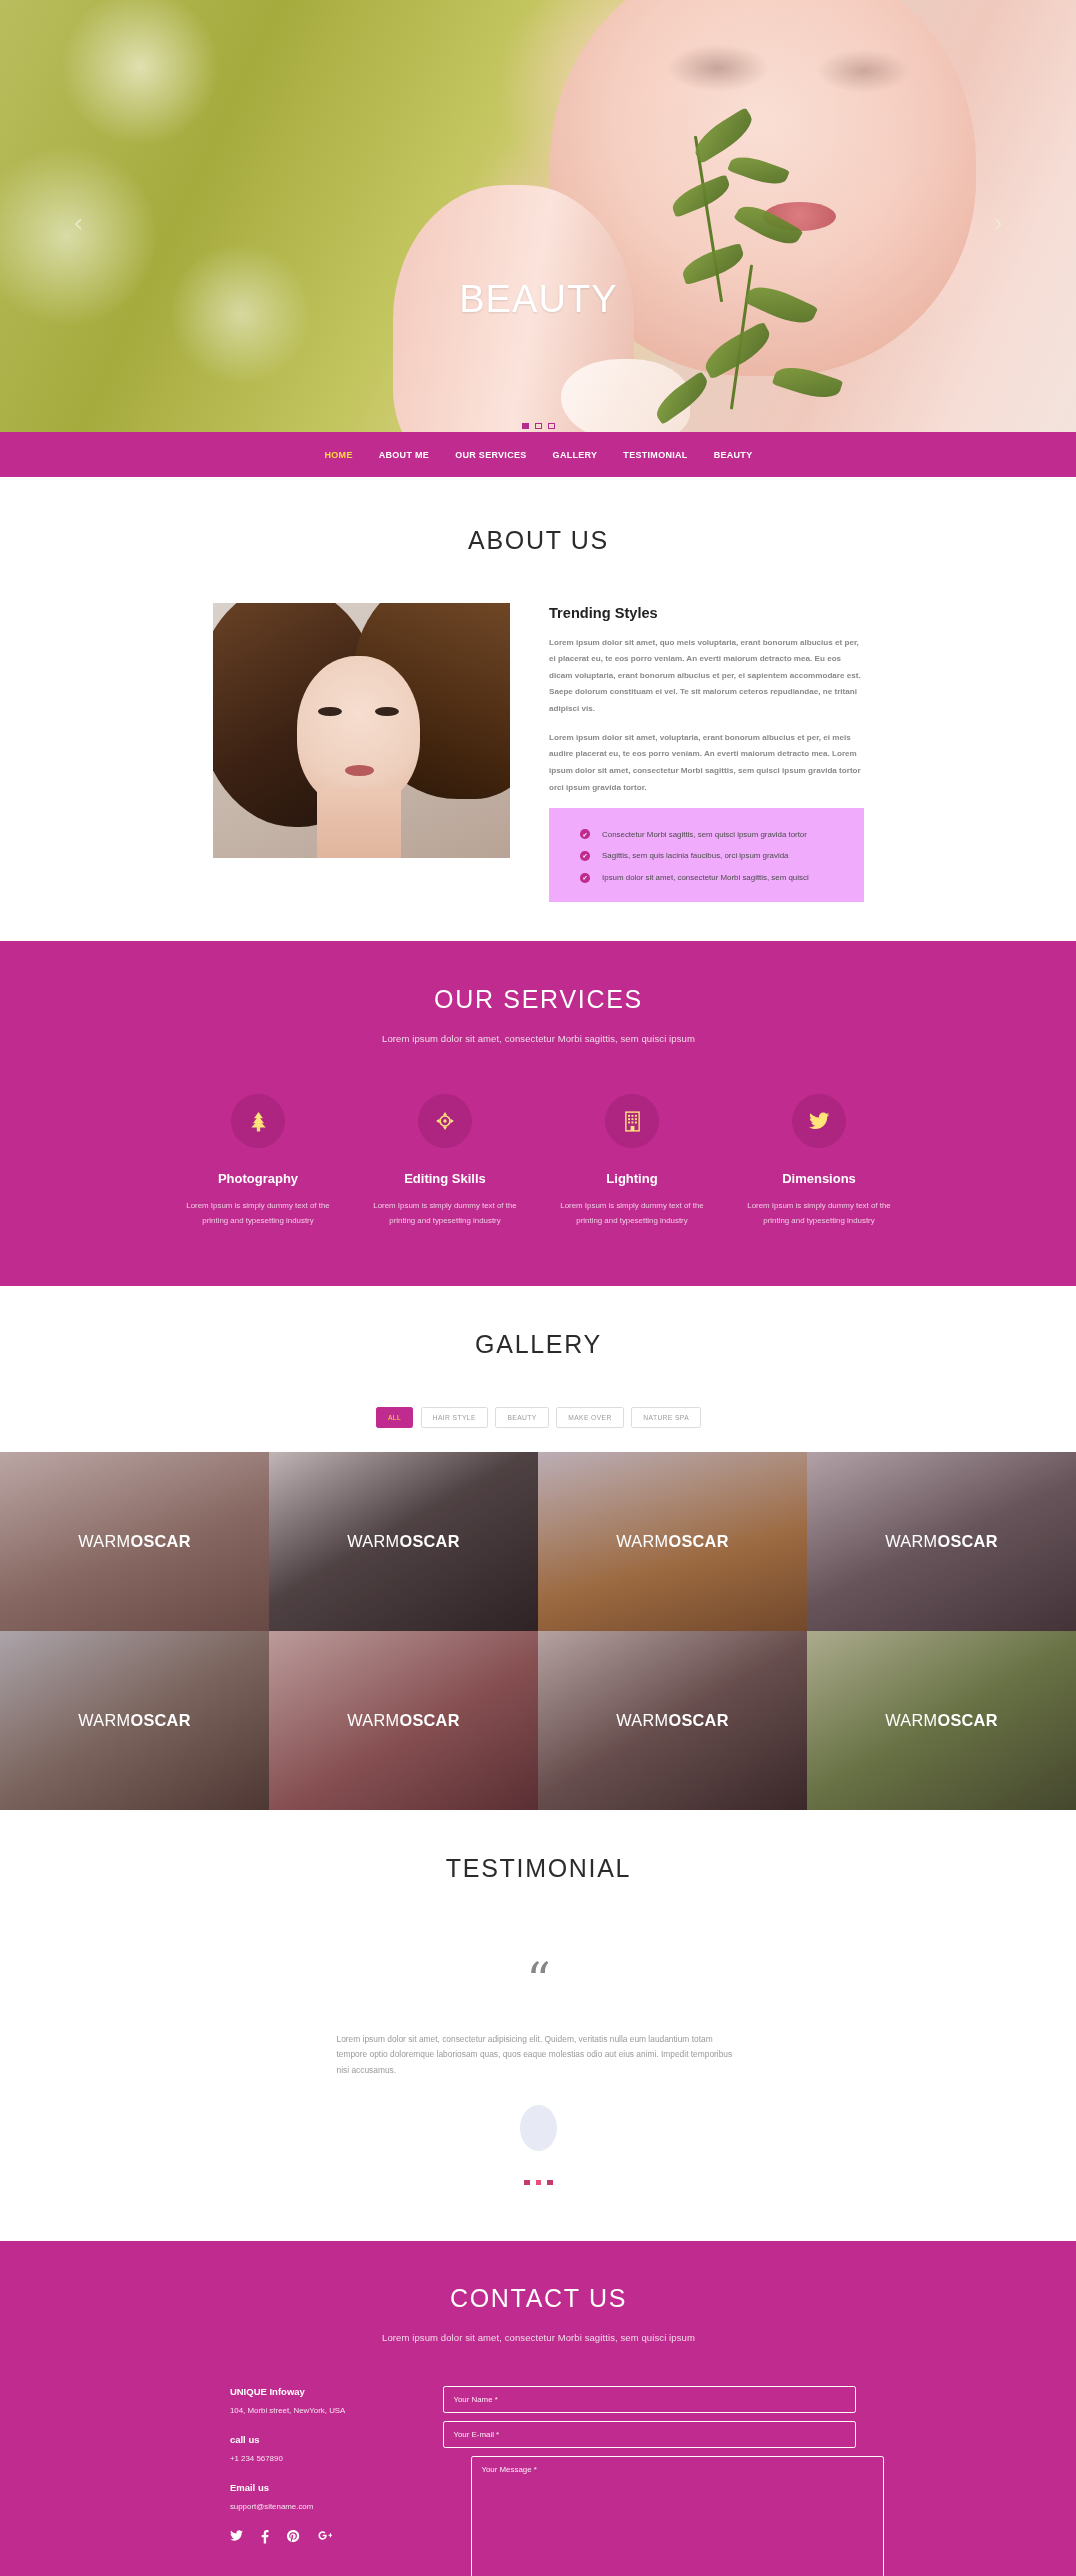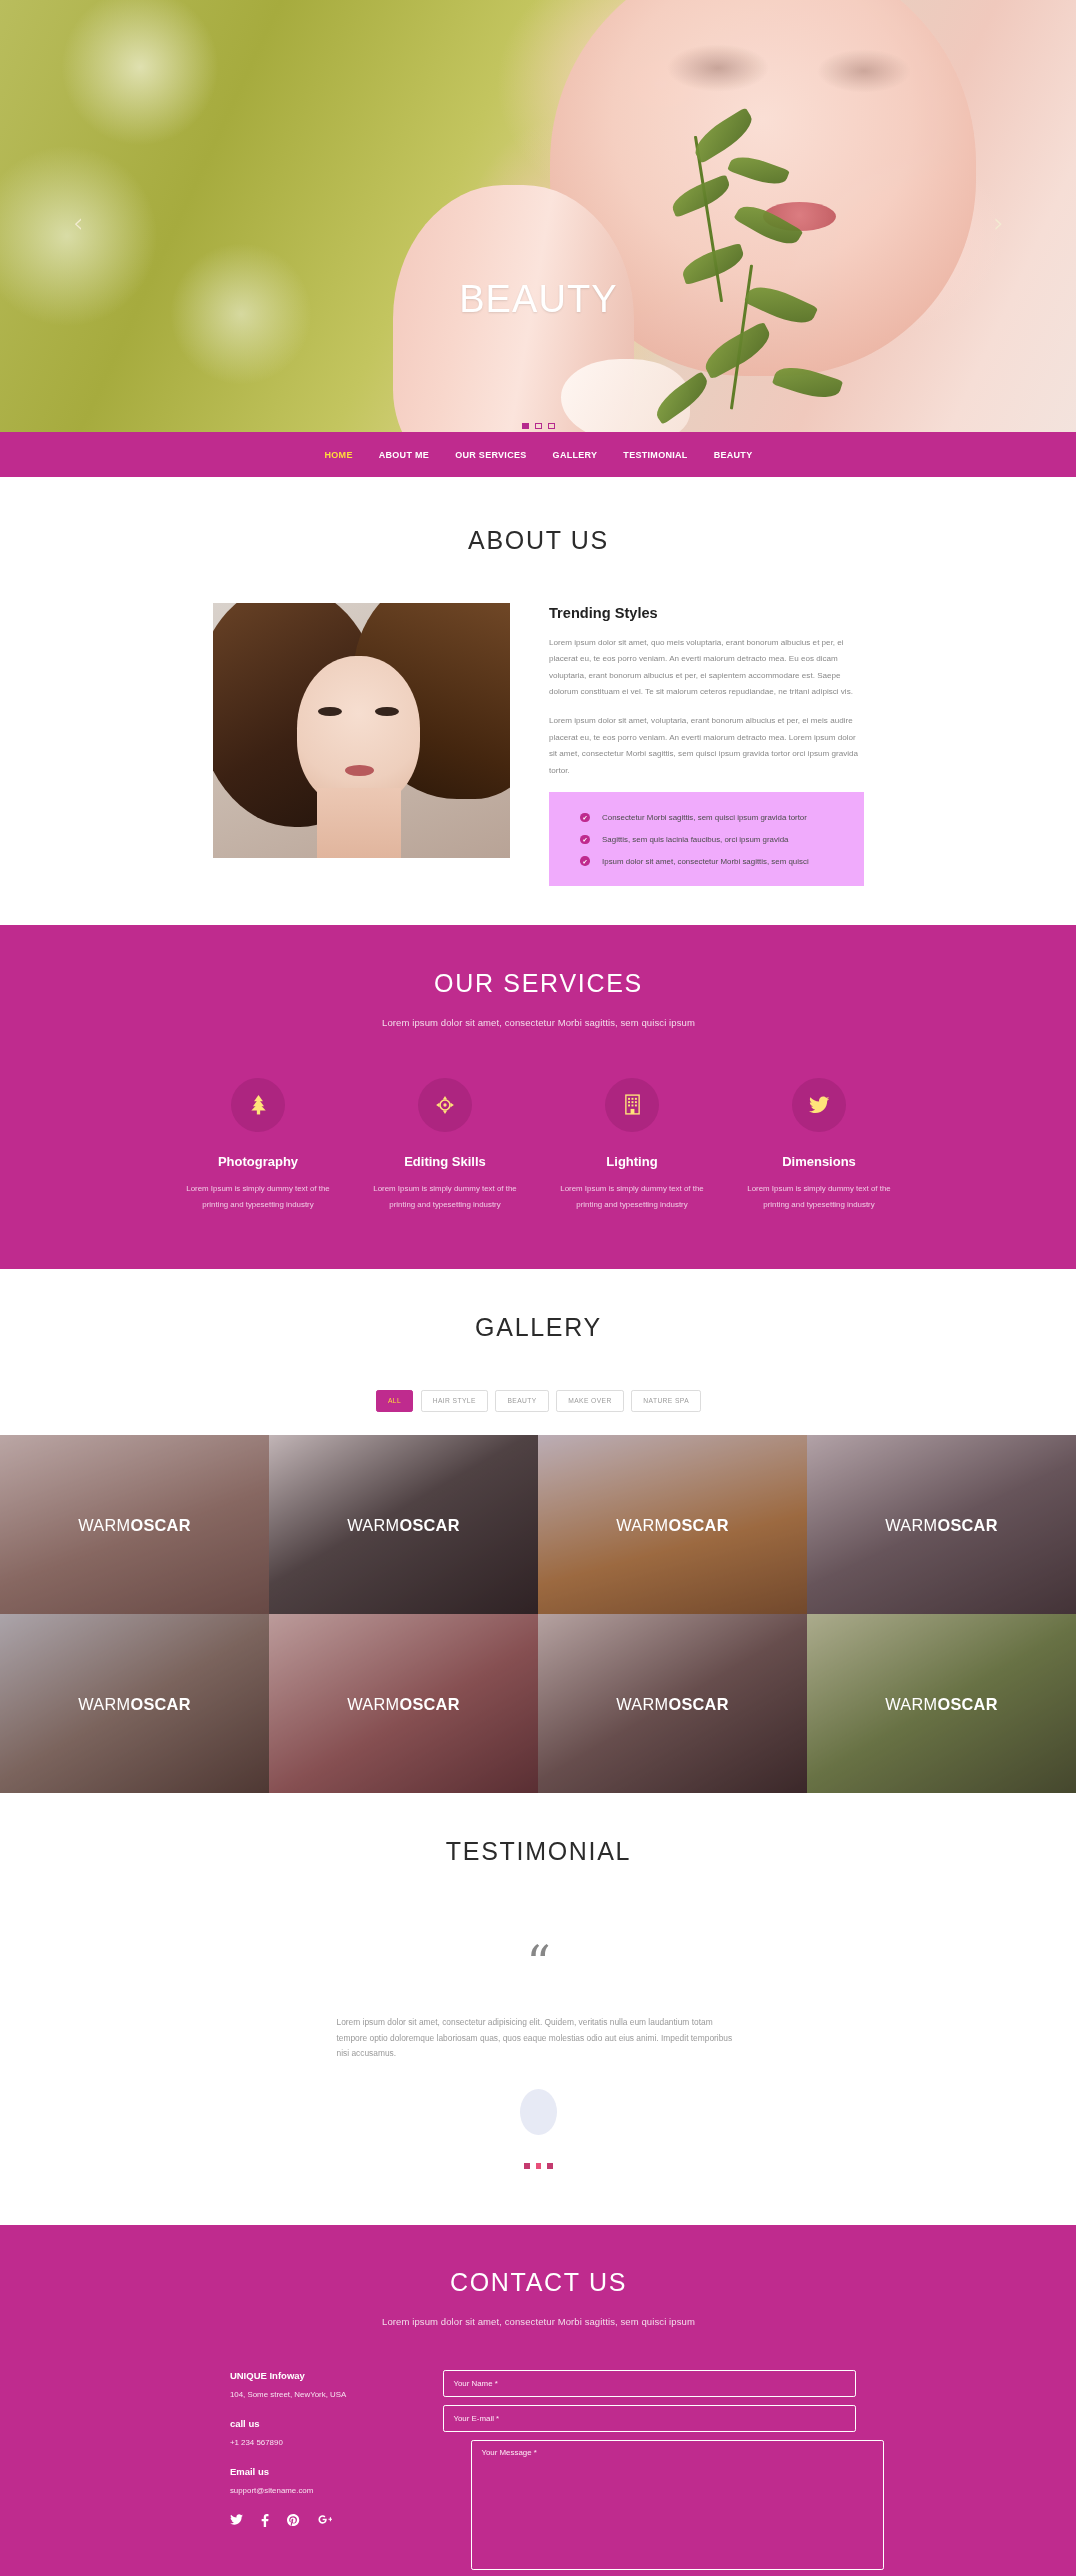--- a/index.html
+++ b/index.html
@@ -175,21 +175,21 @@
     width: 84px; height: 73px;
     background: linear-gradient(180deg, #ecc8b4, #e0b49c);
   }
 
   .about-text { flex: 1; padding-left: 39px; padding-top: 2.2px; }
   .about-h3 {
     font-size: 14.6px; font-weight: 700; color: #222; margin-bottom: 13.5px;
   }
   .about-p {
     font-size: 8.1px; line-height: 2.05; color: #8a8a8a;
-    font-weight: 400; margin-bottom: 12.3px;
+    font-weight: 700; margin-bottom: 12.3px;
   }
   .about-list {
     background: #f0abfc; padding: 14.6px 19px 13.5px; margin-top: 6.7px;
   }
   .about-li {
     display: flex; align-items: center;
     font-size: 7.9px; color: #4c4c4c; padding: 6.2px 0 6.2px 12.3px;
   }
   .tick {
     flex: none; width: 9.5px; height: 9.5px; border-radius: 50%;
@@ -514,21 +514,21 @@
   </div>
 </div>
 
 <div class="section contact">
   <div class="sec-title light">CONTACT US</div>
   <div class="sec-sub">Lorem ipsum dolor sit amet, consectetur Morbi sagittis, sem quisci ipsum</div>
   <div class="contact-inner">
 
     <div class="c-left">
       <div class="c-strong">UNIQUE Infoway</div>
-      <div class="c-line">104, Some street, NewYork, USA</div>
+      <div class="c-line">104, Morbi street, NewYork, USA</div>
       <div class="c-strong">call us</div>
       <div class="c-line">+1 234 567890</div>
       <div class="c-strong">Email us</div>
       <div class="c-line">support@sitename.com</div>
       <div class="socials">
         <span>
           <svg width="13.5" height="11.2" viewBox="0 0 38 32" fill="#fff">
               <path d="M37 4.2c-1.4.6-2.9 1-4.4 1.2 1.6-1 2.8-2.5 3.4-4.3-1.5.9-3.1 1.5-4.9 1.9C29.7 1.5 27.7.6 25.6.6c-4.1 0-7.5 3.4-7.5 7.5 0 .6.1 1.2.2 1.7C12.1 9.5 6.4 6.5 2.6 1.9c-.7 1.1-1 2.4-1 3.8 0 2.6 1.3 4.9 3.3 6.2-1.2 0-2.4-.4-3.4-.9v.1c0 3.6 2.6 6.7 6 7.4-.6.2-1.3.3-2 .3-.5 0-1 0-1.4-.1 1 3 3.7 5.2 7 5.3-2.6 2-5.8 3.2-9.3 3.2-.6 0-1.2 0-1.8-.1 3.3 2.1 7.3 3.4 11.5 3.4 13.8 0 21.4-11.5 21.4-21.4v-1c1.5-1.1 2.8-2.4 3.8-3.9z"></path>
             </svg>
         </span>

